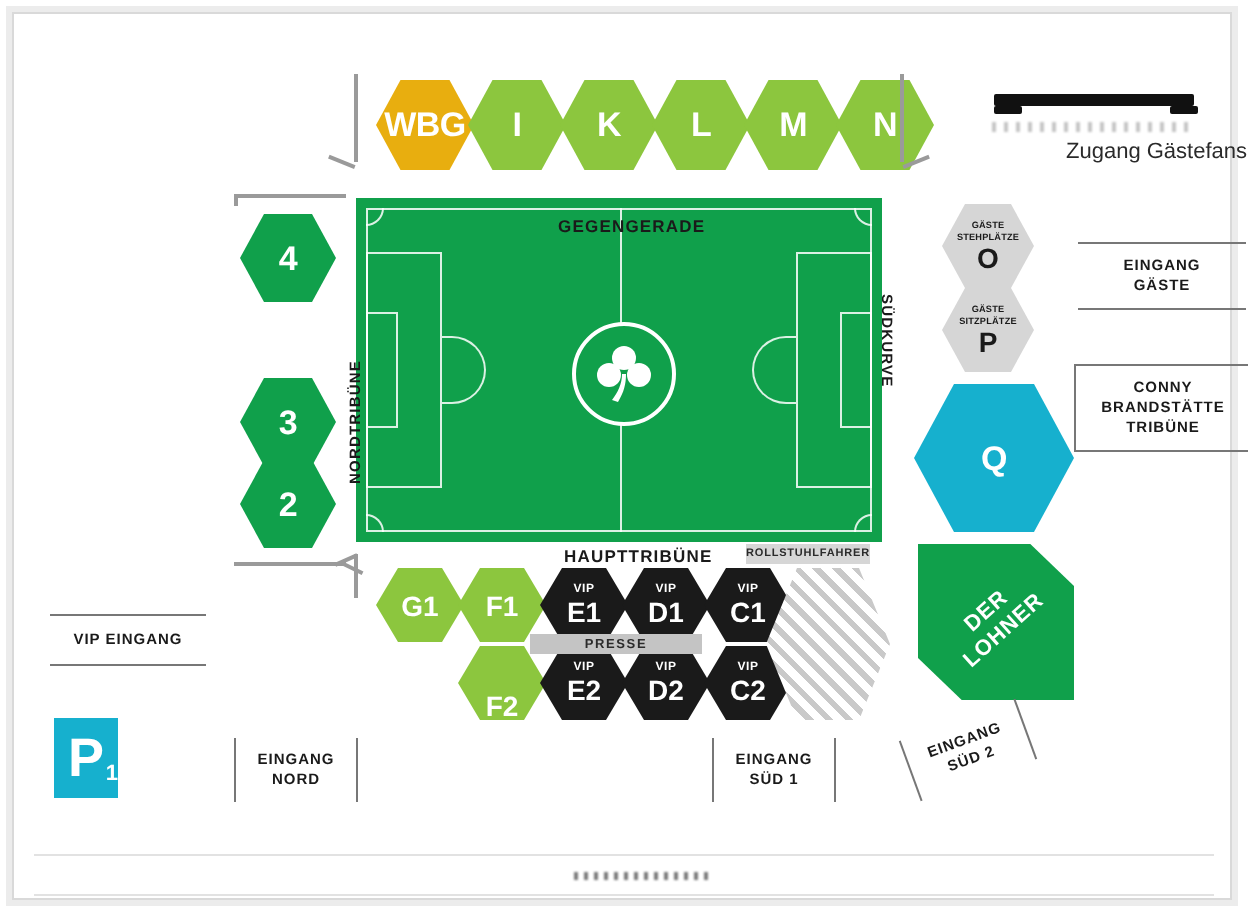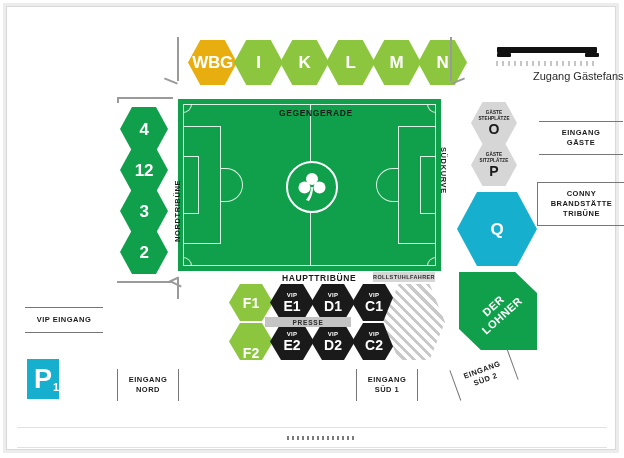--- a/index.html
+++ b/index.html
@@ -294,23 +294,20 @@
       </div>
 
       <div class="ln" style="left:170px; top:30px; width:1.5px; height:44px;"></div>
       <div class="ln" style="left:157px; top:73px; width:14px; height:1.5px; transform:rotate(22deg);"></div>
       <div class="ln" style="left:443px; top:30px; width:1.5px; height:44px;"></div>
       <div class="ln" style="left:444px; top:73px; width:14px; height:1.5px; transform:rotate(-22deg);"></div>
 
       <div class="hex dark" style="left:113px; top:100px; width:48px; height:44px;">
         <span class="big">4</span>
       </div>
-      <div class="hex dark" style="left:113px; top:141px; width:48px; height:44px;">
-        <span class="big">12</span>
-      </div>
       <div class="hex dark" style="left:113px; top:182px; width:48px; height:44px;">
         <span class="big">3</span>
       </div>
       <div class="hex dark" style="left:113px; top:223px; width:48px; height:44px;">
         <span class="big">2</span>
       </div>
 
       <div class="ln" style="left:110px; top:90px; width:56px; height:1.5px;"></div>
       <div class="ln" style="left:110px; top:90px; width:1.5px; height:6px;"></div>
       <div class="ln" style="left:110px; top:274px; width:56px; height:1.5px;"></div>
@@ -324,20 +321,23 @@
       <div class="hex grey" style="left:464px; top:137px; width:46px; height:42px;">
         <span class="gl">GÄSTE</span>
         <span class="gl">SITZPLÄTZE</span>
         <span class="mid">P</span>
       </div>
 
       <div class="hex cyan" style="left:450px; top:185px; width:80px; height:74px;">
         <span class="big">Q</span>
       </div>
 
+      <div class="hex lime" style="left:181px; top:277px; width:44px; height:37px;">
+        <span class="mid">G1</span>
+      </div>
       <div class="hex lime" style="left:222px; top:277px; width:44px; height:37px;text-align:center;">
         <span class="mid">F1</span>
       </div>
       <div class="hex black" style="left:263px; top:277px; width:44px; height:37px;">
         <span class="vip">VIP</span>
         <span class="mid">E1</span>
       </div>
       <div class="hex black" style="left:304px; top:277px; width:44px; height:37px;">
         <span class="vip">VIP</span>
         <span class="mid">D1</span>

